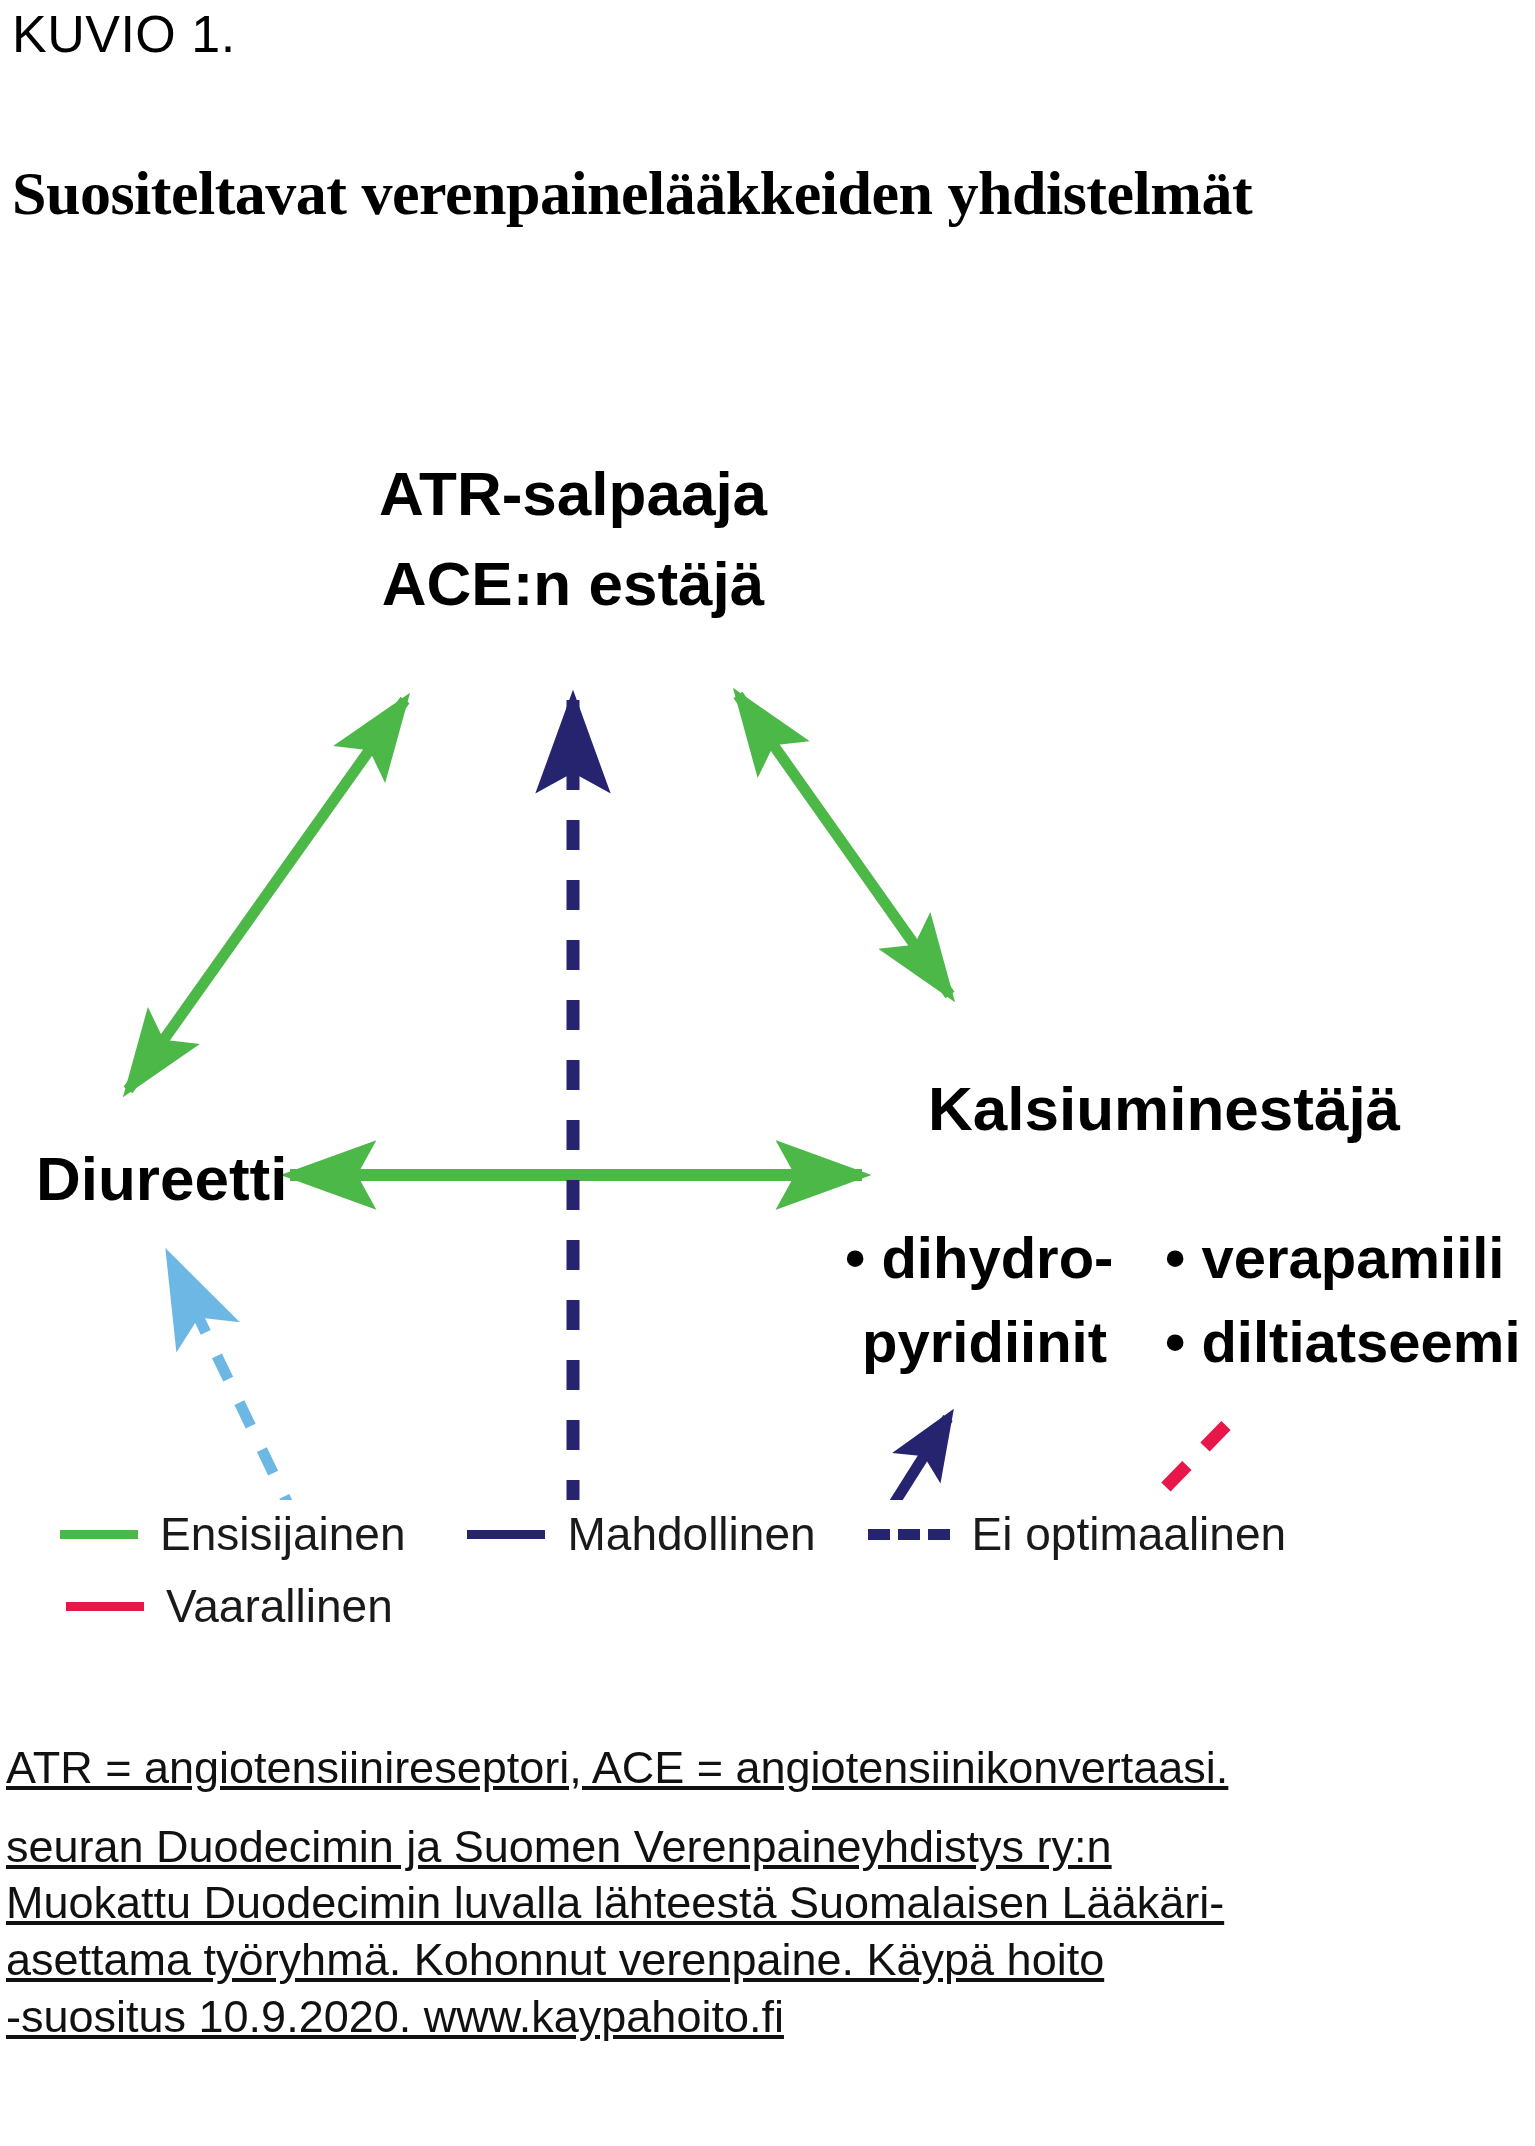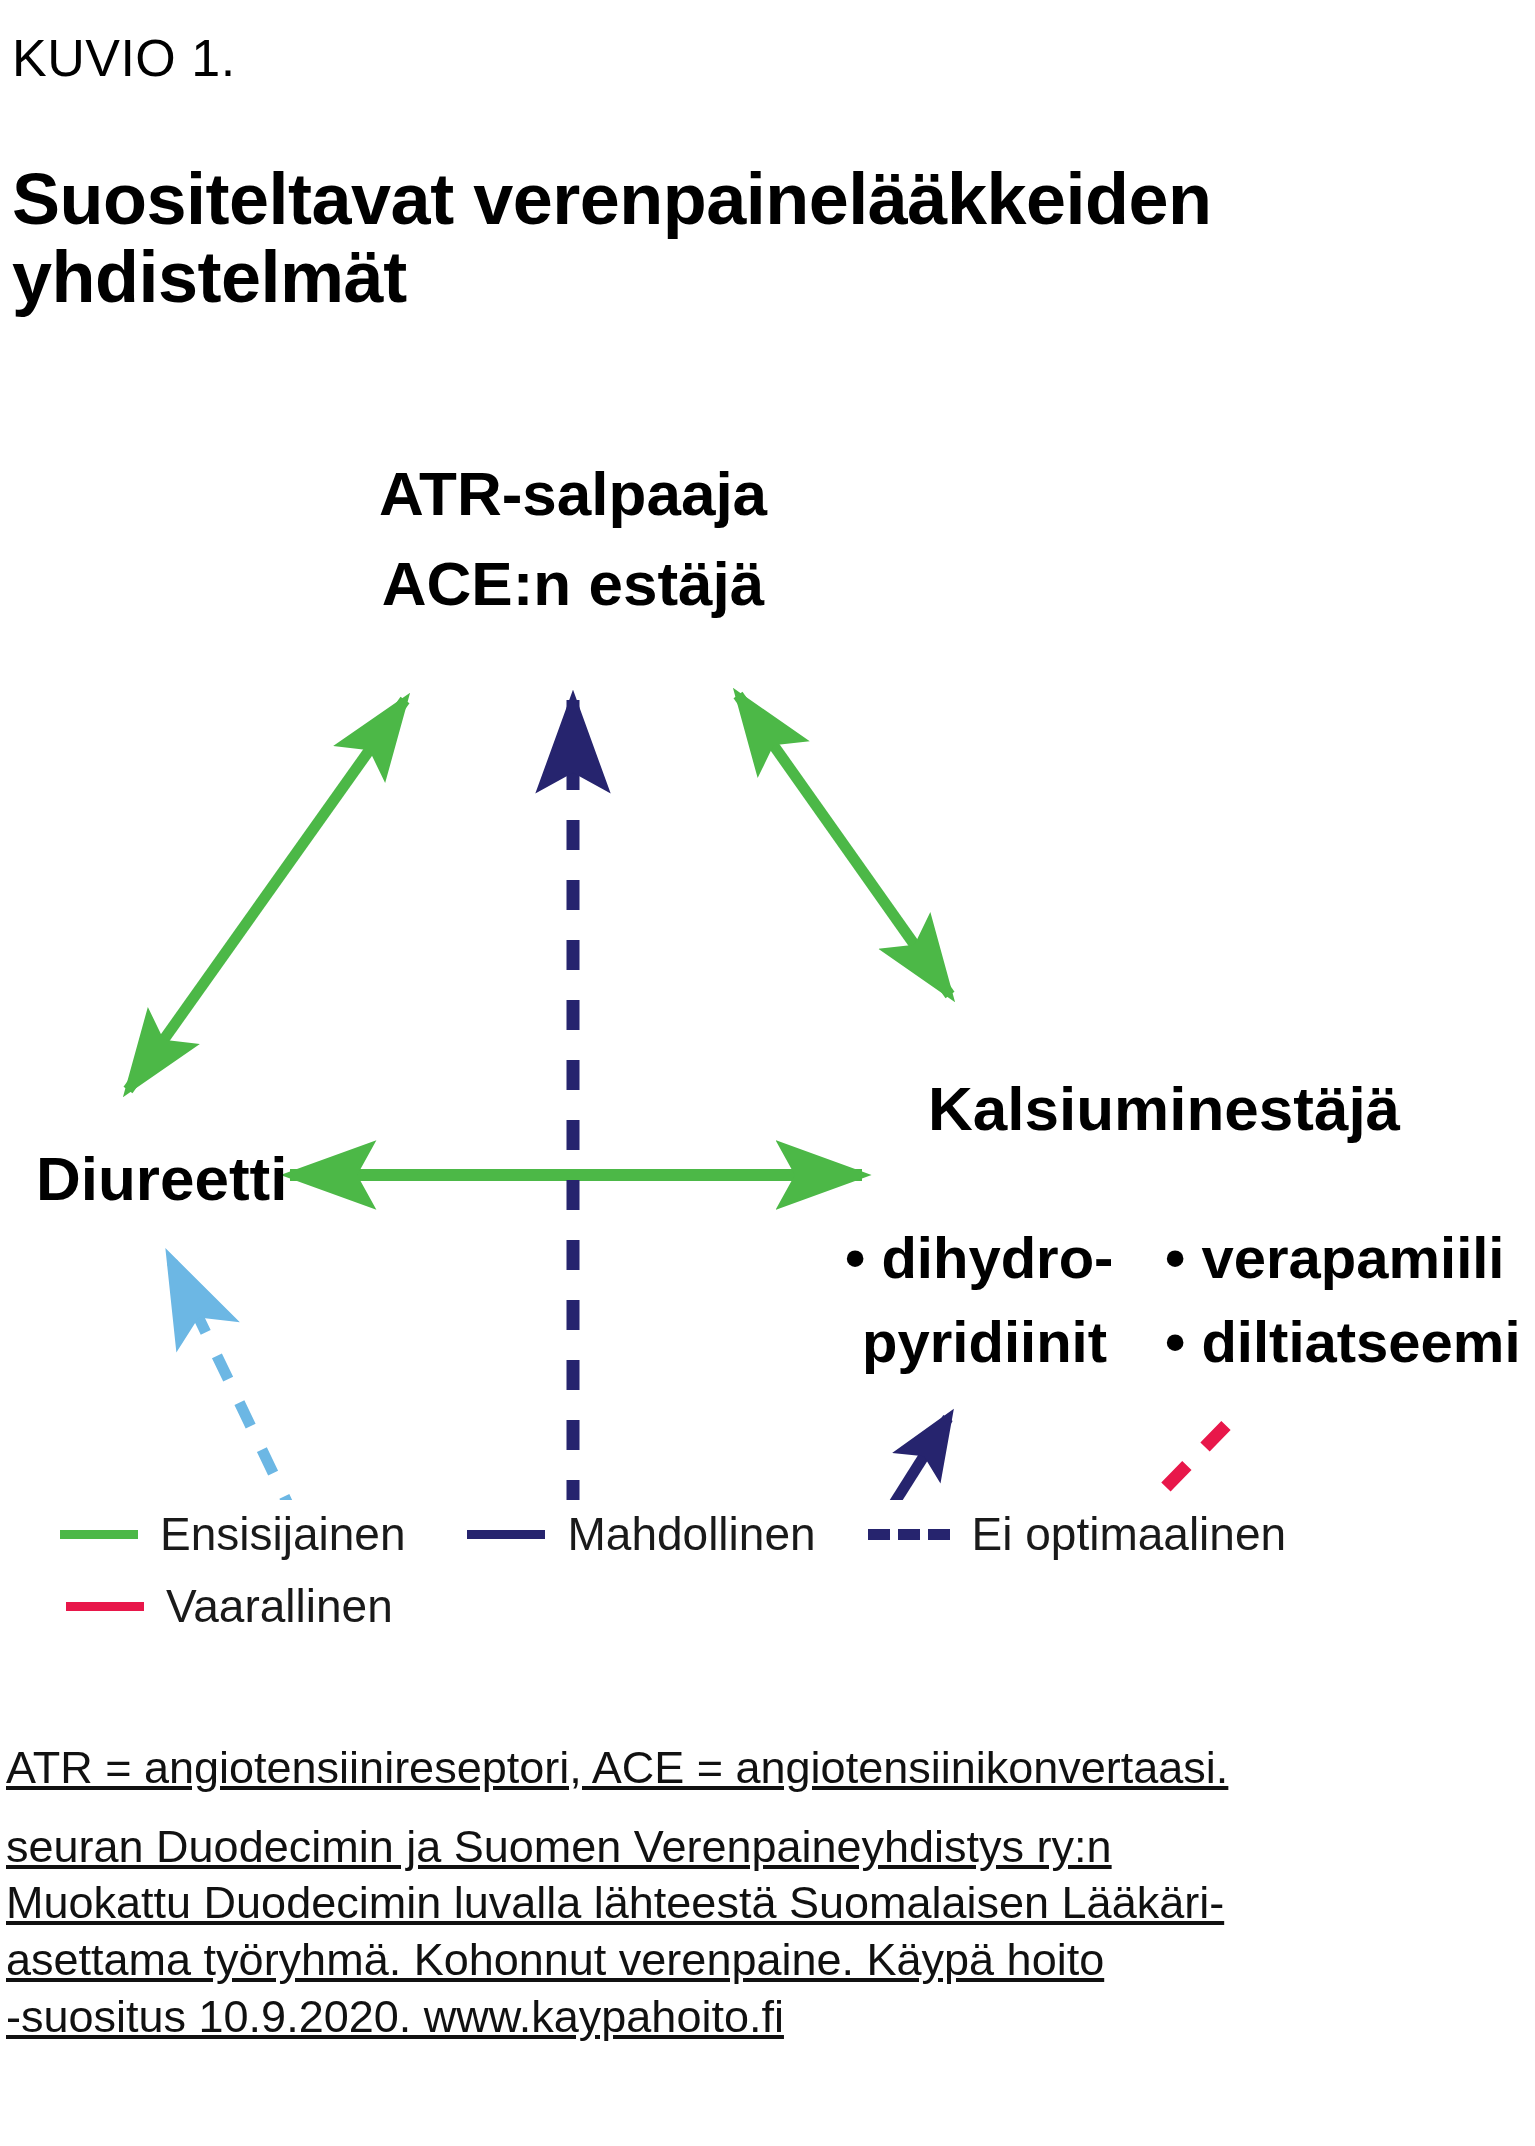--- a/index.html
+++ b/index.html
@@ -5,29 +5,30 @@
   html,body{margin:0;padding:0;}
   body{
     width:1535px;height:2146px;
     background:#ffffff;
     font-family:"Liberation Sans", sans-serif;
     color:#000000;
     overflow:hidden;
     position:relative;
   }
   .kuvio{
-    position:absolute; left:12px; top:28px;
+    position:absolute; left:12px; top:4px;
     font-size:52px; font-weight:400; letter-spacing:.5px;
     font-family:"Liberation Sans", sans-serif;
   }
   .title{
     position:absolute; left:12px; top:160px;
     width:1420px;
-    font-size:72px; font-weight:700; line-height:1.09;
+    font-size:62px; font-weight:700; line-height:1.09;
     letter-spacing:-0.5px;
+    font-family:Liberation Serif, serif;
   }
   .diagram{
     position:absolute; left:0; top:400px;
     width:1535px; height:1100px;
   }
   .diagram svg{display:block;}
   .node-label{
     font-family:"Liberation Sans", sans-serif;
     font-weight:700;
     fill:#000;

